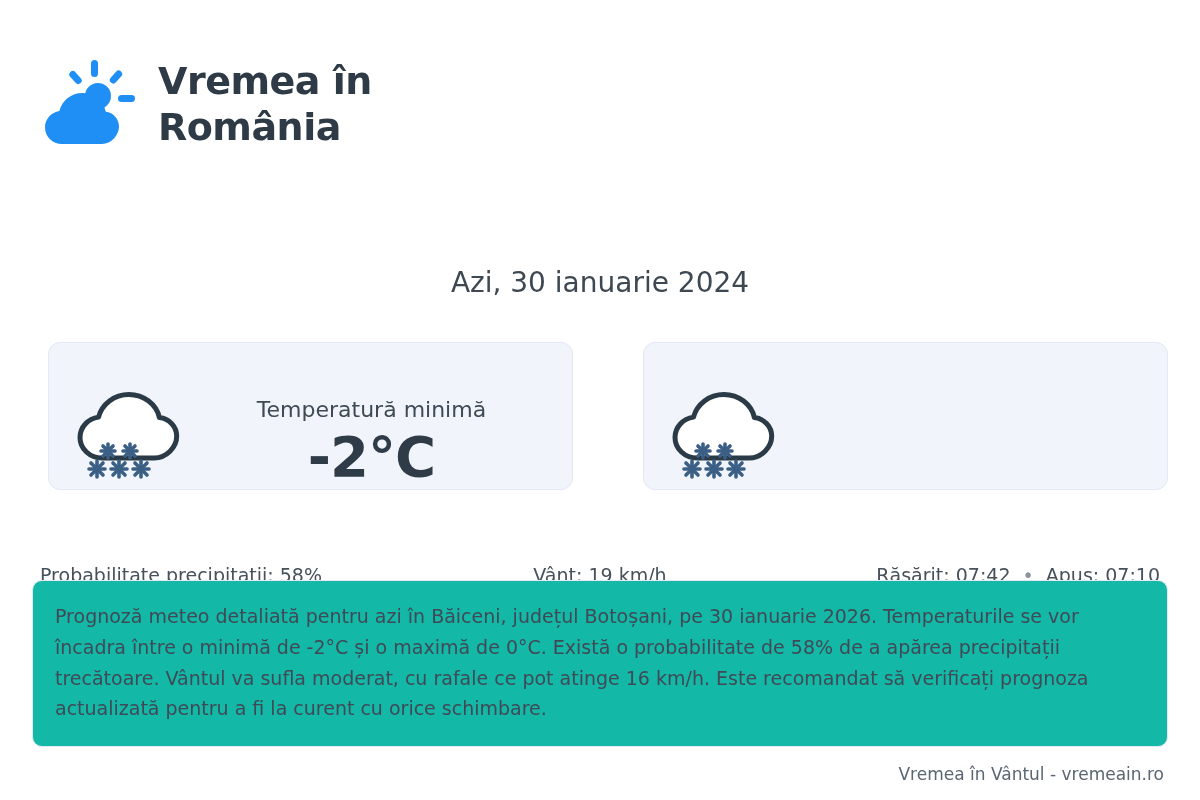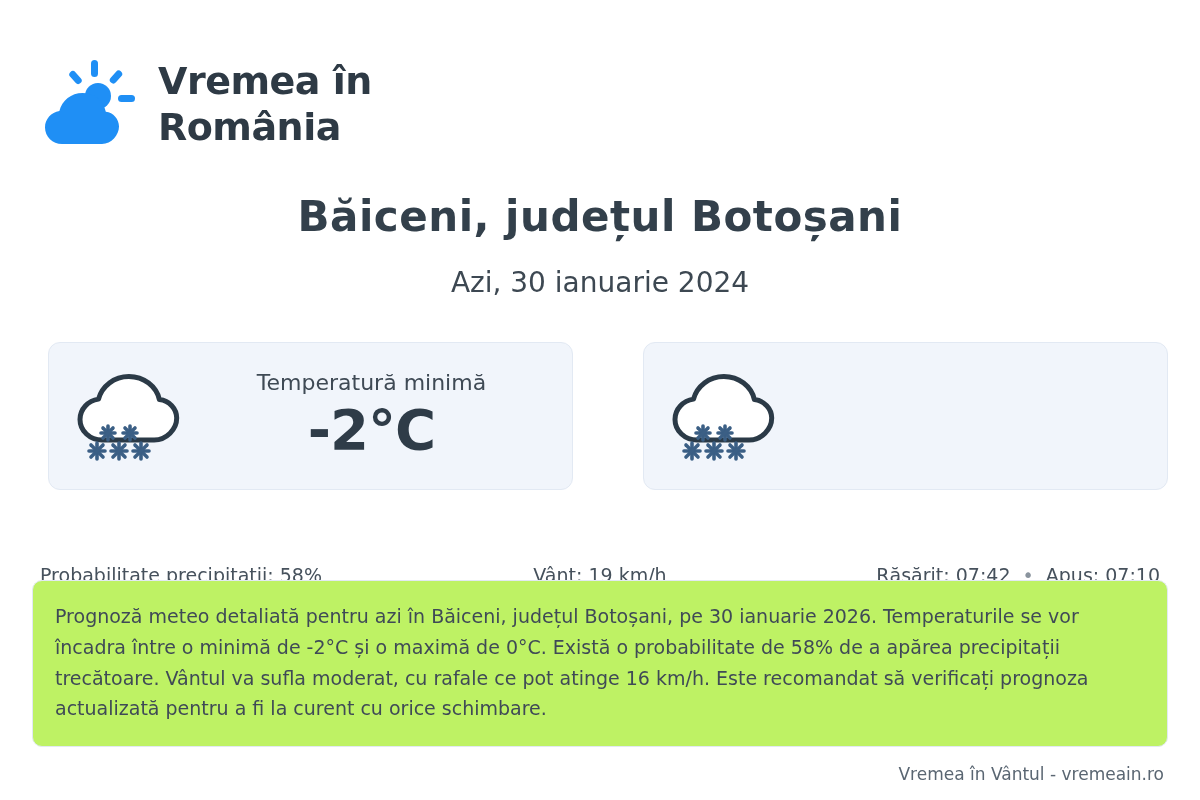--- a/index.html
+++ b/index.html
@@ -73,21 +73,21 @@
     display: flex;
     gap: 54px;
   }
   .card {
     flex: 1 1 0;
     height: 148px;
     background: #f1f5fb;
     border: 1px solid #e2e9f3;
     border-radius: 12px;
     display: flex;
-    align-items: center;
+    align-items: flex-end;
     padding: 0 18px;
     margin-left: 16px;
   }
   .card-icon {
     width: 132px;
     height: 110px;
     flex: 0 0 132px;
   }
   .card-body {
     flex: 1 1 auto;
@@ -127,21 +127,21 @@
   .stat.mid { flex: 1 1 0; text-align: center; }
   .stat.right { flex: 1 1 0; text-align: right; }
   .sep { color: #8a949e; padding: 0 6px; }
 
   
   .desc {
     position: absolute;
     left: 32px;
     top: 580px;
     width: 1136px;
-    background: #bef264;
+    background: #14b8a6;
     border: 1px solid #e2e9f3;
     border-radius: 10px;
     padding: 20px 22px 22px 22px;
     font-size: 19px;
     line-height: 1.62;
     color: #3f4a56;
   }
 
   
   .footer {
@@ -168,21 +168,20 @@
           <rect x="36" y="18" width="7" height="15" rx="3.5" transform="rotate(-42 39.5 25.5)"></rect>
           <circle cx="62" cy="44" r="13"></circle>
         </g>
 
         <path fill="#1f8ff5" d="M26 92c-9.4 0-17-7.4-17-16.6 0-8.3 6.2-15.2 14.4-16.4 2.5-10.3 11.9-17.9 23.1-17.9 11.4 0 21 8 23.3 18.6 7.6.9 13.2 7.2 13.2 14.8C83 82.9 75.4 92 66 92H26z"></path>
       </svg>
     </span>
     <div class="brand-name">Vremea în România</div>
   </div>
 
-  <div class="title">Băiceni, județul Botoșani</div>
   <div class="subtitle">Azi, 30 ianuarie 2024</div>
 
   <div class="cards">
 
     <div class="card">
       <span class="card-icon">
         <svg viewBox="0 0 132 110" width="132" height="110" aria-hidden="true">
           <path fill="#ffffff" stroke="#2b3a47" stroke-width="5" stroke-linejoin="round" d="M35 79c-12.1 0-22-9.2-22-20.6 0-10.3 8-18.8 18.5-20.3C34.9 25 47.2 15.5 61.9 15.5c15 0 27.5 9.9 30.5 23.1 9.9 1.1 17.3 9 17.3 18.5C109.7 68.3 99.5 79 87.2 79H35z"></path>
           <g fill="none" stroke="#3b5f85" stroke-width="3.6" stroke-linecap="round">
             <g transform="translate(30,90)">

